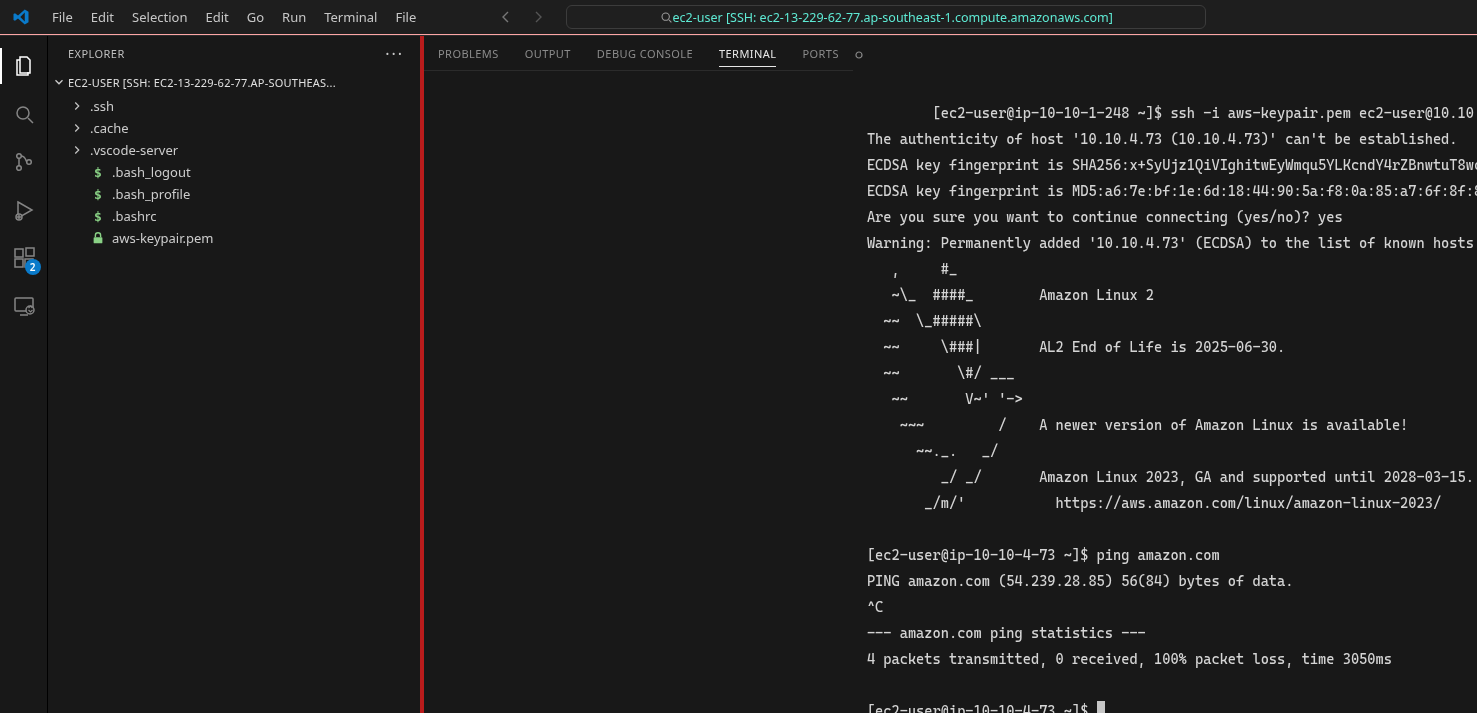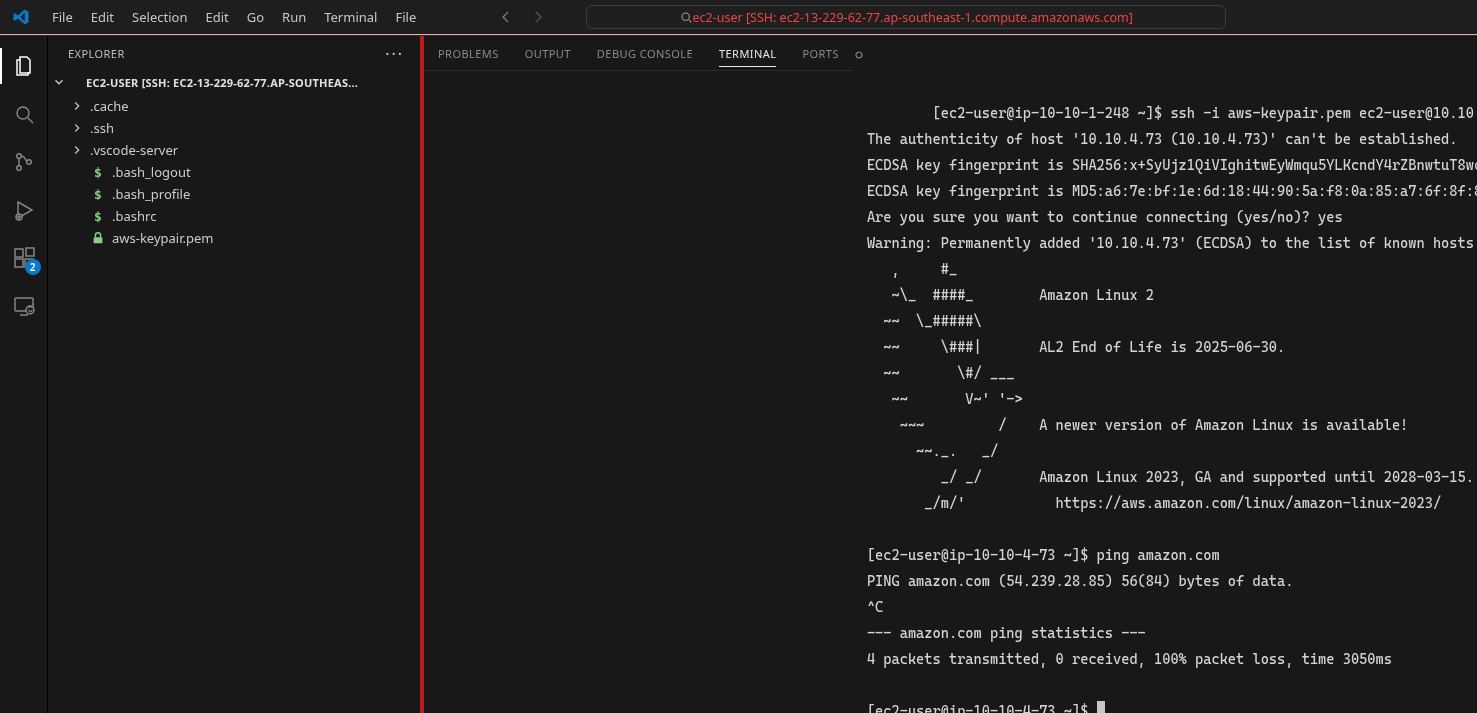--- a/index.html
+++ b/index.html
@@ -21,33 +21,33 @@
     --tab-active:#e7e7e7;
   }
   html,body{margin:0;padding:0;height:100%;width:100%;background:var(--bg-darker);color:var(--fg);font-family:"Segoe UI","Noto Sans",Arial,sans-serif;font-size:13px;overflow:hidden;}
   *{box-sizing:border-box;}
   .titlebar{height:35px;background:var(--bg-title);display:flex;align-items:center;padding:0 8px;gap:4px;border-bottom:1px solid #fca5a5;}
   .logo{width:18px;height:18px;margin:0 10px 0 4px;display:flex;align-items:center;justify-content:center}
   .menu{display:flex;gap:2px}
   .menu-item{padding:4px 8px;border-radius:4px;color:#c7c7c7;cursor:default}
   .nav-group{display:flex;gap:16px;margin-left:70px;color:#666;align-items:center}
   .nav-arrow{width:16px;height:16px}
-  .search-box{flex:0 0 auto;margin-left:36px;width:640px;max-width:48vw;height:24px;background:#1f1f1f;border:1px solid #3c3c3c;border-radius:6px;display:flex;align-items:center;justify-content:center;color:#ef4444;font-size:12.5px}
+  .search-box{flex:0 0 auto;margin-left:16px;width:640px;max-width:48vw;height:24px;background:#1f1f1f;border:1px solid #3c3c3c;border-radius:6px;display:flex;align-items:center;justify-content:center;color:#5eead4;font-size:12.5px}
   .search-box .mag{width:13px;height:13px;opacity:.8}
   .workbench{position:absolute;top:35px;bottom:0;left:0;right:0;display:flex;border-top:1px solid var(--border);}
   .activitybar{width:48px;background:var(--bg-activity);display:flex;flex-direction:column;align-items:center;padding-top:6px;gap:0;border-right:1px solid #000}
   .activity-item{width:48px;height:48px;display:flex;align-items:center;justify-content:center;position:relative;color:#858585}
   .activity-item.active{color:#fff}
   .activity-item.active::before{content:"";position:absolute;left:0;top:6px;bottom:6px;width:2px;background:#fff}
   .activity-item svg{width:24px;height:24px}
   .badge{position:absolute;bottom:7px;right:7px;min-width:16px;height:16px;border-radius:9px;background:var(--badge-bg);color:#fff;font-size:10px;display:flex;align-items:center;justify-content:center;padding:0 3px;font-weight:600}
   .sidebar{width:376px;background:var(--bg-side);border-right:4px solid #b91c1c;display:flex;flex-direction:column}
   .side-header{height:35px;display:flex;align-items:center;justify-content:space-between;padding:0 16px 0 20px;color:#bfbfbf;font-size:11px;letter-spacing:.04em}
   .side-header .more{color:#c7c7c7;font-size:16px;letter-spacing:2px}
-  .section-header{height:22px;display:flex;align-items:center;padding:0 6px 0 4px;color:#e0e0e0;font-size:11px;font-weight:700;letter-spacing:.02em;gap:20px}
+  .section-header{height:22px;display:flex;align-items:center;padding:0 6px 0 4px;color:#e0e0e0;font-size:11px;font-weight:400;letter-spacing:.02em;gap:2px}
   .tree{padding-top:2px}
   .tree-row{height:22px;display:flex;align-items:center;padding-left:22px;gap:6px;color:#cccccc;font-size:13px}
   .tree-row .twisty{width:14px;display:flex;justify-content:center;color:#c5c5c5}
   .tree-row .icon{width:16px;display:flex;justify-content:center}
   .tree-row.file{padding-left:42px}
   .dollar{color:var(--dollar);font-family:Consolas,monospace;font-weight:600}
   .lock{color:var(--lock)}
   .editor{flex:1;display:flex;flex-direction:row;background:var(--bg-darker);min-width:0}
   .panel-tabs{height:35px;display:flex;align-items:center;gap:26px;padding:0 14px;border-bottom:1px solid var(--border);font-size:11px;letter-spacing:.04em;color:#8b8b8b}
   .panel-tab{padding:6px 0;cursor:default}
@@ -157,29 +157,29 @@
         </svg>
       <span style="overflow:hidden;text-overflow:ellipsis;white-space:nowrap">EC2-USER [SSH: EC2-13-229-62-77.AP-SOUTHEAS...</span>
     </div>
     <div class="tree" id="tree">
         <div class="tree-row">
           <span class="twisty">
             <svg width="14" height="14" viewBox="0 0 16 16" stroke="#c5c5c5" stroke-width="1.4" fill="none">
               <path d="M6 4l4 4-4 4"></path>
             </svg>
           </span>
-          <span>.cache</span>
+          <span>.ssh</span>
         </div>
         <div class="tree-row">
           <span class="twisty">
             <svg width="14" height="14" viewBox="0 0 16 16" stroke="#c5c5c5" stroke-width="1.4" fill="none">
               <path d="M6 4l4 4-4 4"></path>
             </svg>
           </span>
-          <span>.ssh</span>
+          <span>.cache</span>
         </div>
         <div class="tree-row">
           <span class="twisty">
             <svg width="14" height="14" viewBox="0 0 16 16" stroke="#c5c5c5" stroke-width="1.4" fill="none">
               <path d="M6 4l4 4-4 4"></path>
             </svg>
           </span>
           <span>.vscode-server</span>
         </div>
         <div class="tree-row file">

